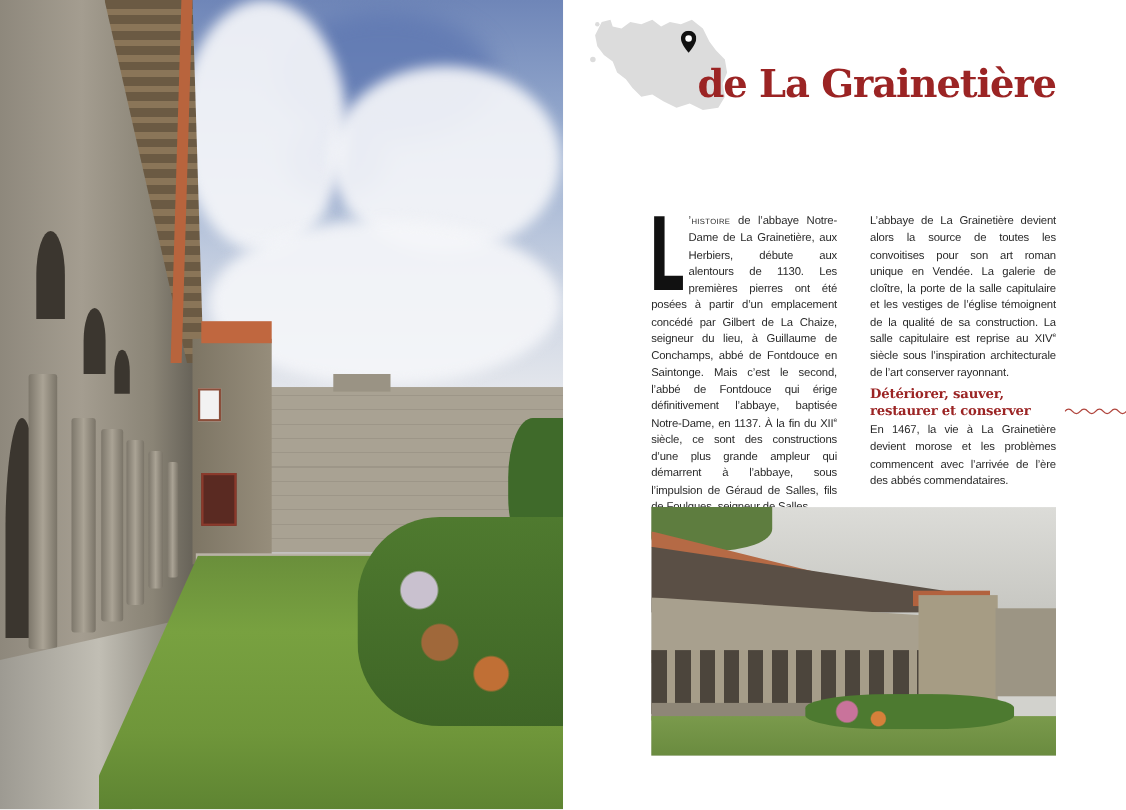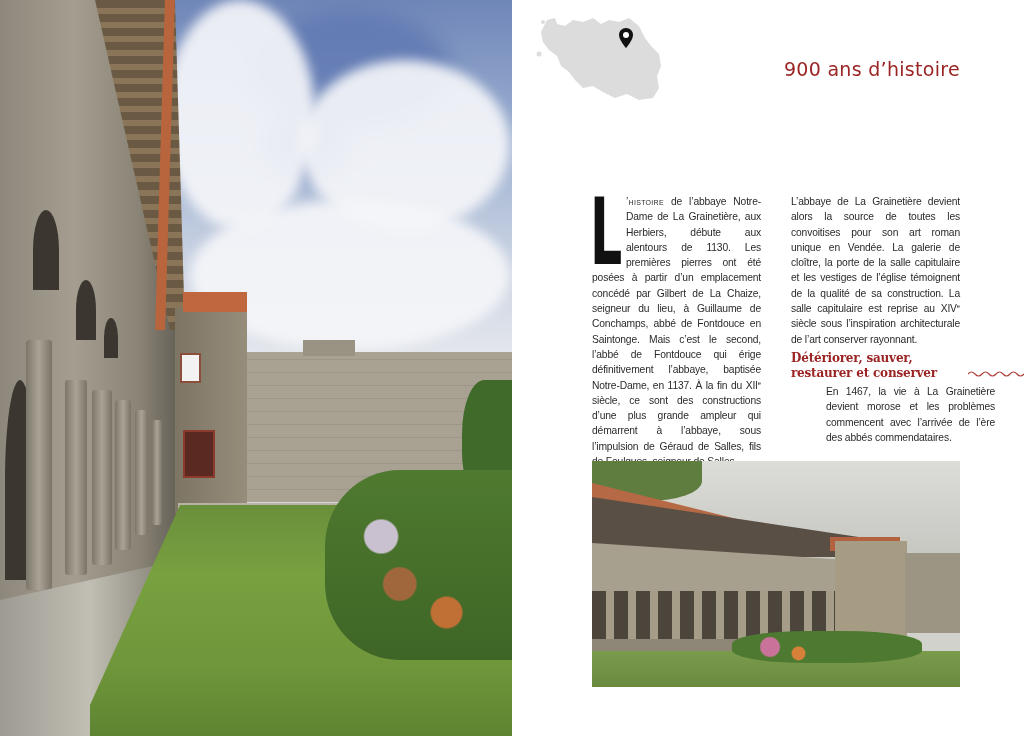--- a/index.html
+++ b/index.html
@@ -60,21 +60,21 @@
       font-family: "DejaVu Sans", sans-serif; font-weight: normal; color: #9b2424;
       font-size: 19px; line-height: 24px; margin-top: 1px; letter-spacing: 0.3px;
     }
 
     .col {
       position: absolute; font-family: "Liberation Sans", sans-serif; font-size: 10.3px; line-height: 15.3px;
       color: #2a2a2a; text-align: justify; letter-spacing: -0.15px;
     }
     .col-1 { left: 592px; top: 194px; width: 169px; }
     .col-2 { left: 791px; top: 194px; width: 169px; }
-    .col-2b { left: 826px; top: 384px; width: 169px; }
+    .col-2b { left: 791px; top: 384px; width: 169px; }
 
     .drop-cap {
       float: left; font-family: "DejaVu Sans", sans-serif; font-weight: bold; font-size: 92px; line-height: 74px;
       height: 74px; margin: 2px 6px 0 -2px; color: #111111; transform: scaleX(0.55); transform-origin: left top; width: 30px;
     }
     .small-caps { font-variant: small-caps; letter-spacing: 0.3px; margin-top: 36px; }
     sup { font-size: 6px; line-height: 0; vertical-align: super; }
 
     .section-heading {
       position: absolute; left: 791px; top: 351px; width: 175px;
@@ -144,21 +144,21 @@
   <path d="M12 6 L20 4 L22 10 L30 12 L38 6 L48 8 L58 4 L66 10 L74 6 L84 8 L94 4 L104 12 L110 24 L116 32 L124 40 L126 52 L122 62 L124 74 L118 84 L104 86 L92 80 L80 84 L68 78 L58 72 L48 74 L40 66 L34 58 L26 52 L22 42 L14 36 L8 28 L6 18 Z" fill="#dcdcdc"></path>
   <circle cx="4" cy="40" r="2.5" fill="#dcdcdc"></circle>
   <circle cx="8" cy="8" r="2" fill="#dcdcdc"></circle>
 </svg>
 <svg class="map-pin" viewBox="0 0 14 20">
   <path d="M7 0 C3 0 0 3 0 7 C0 12 7 20 7 20 C7 20 14 12 14 7 C14 3 11 0 7 0 Z" fill="#111"></path>
   <circle cx="7" cy="7" r="3" fill="#fff"></circle>
 </svg>
 
 <div class="title-block">
-  <div class="subtitle">900 ans d’histoire</div>
+  <div class="title-line2">de La Grainetière</div>
 </div>
 
 <div class="col col-1">
   <span class="drop-cap">L</span><span class="small-caps">’histoire</span><span> de l’abbaye Notre-Dame de La Grainetière, aux Herbiers, débute aux alentours de 1130. Les premières pierres ont été posées à partir d’un emplacement concédé par Gilbert de La Chaize, seigneur du lieu, à Guillaume de Conchamps, abbé de Fontdouce en Saintonge. Mais c’est le second, l’abbé de Fontdouce qui érige définitivement l’abbaye, baptisée Notre-Dame, en 1137. À la fin du XII</span><sup>e</sup><span> siècle, ce sont des constructions d’une plus grande ampleur qui démarrent à l’abbaye, sous l’impulsion de Géraud de Salles, fils de Foulques, seigneur de Salles.</span>
 </div>
 
 <div class="col col-2">
   <span>L’abbaye de La Grainetière devient alors la source de toutes les convoitises pour son art roman unique en Vendée. La galerie de cloître, la porte de la salle capitulaire et les vestiges de l’église témoignent de la qualité de sa construction. La salle capitulaire est reprise au XIV</span><sup>e</sup><span> siècle sous l’inspiration architecturale de l’art conserver rayonnant.</span>
 </div>
 

